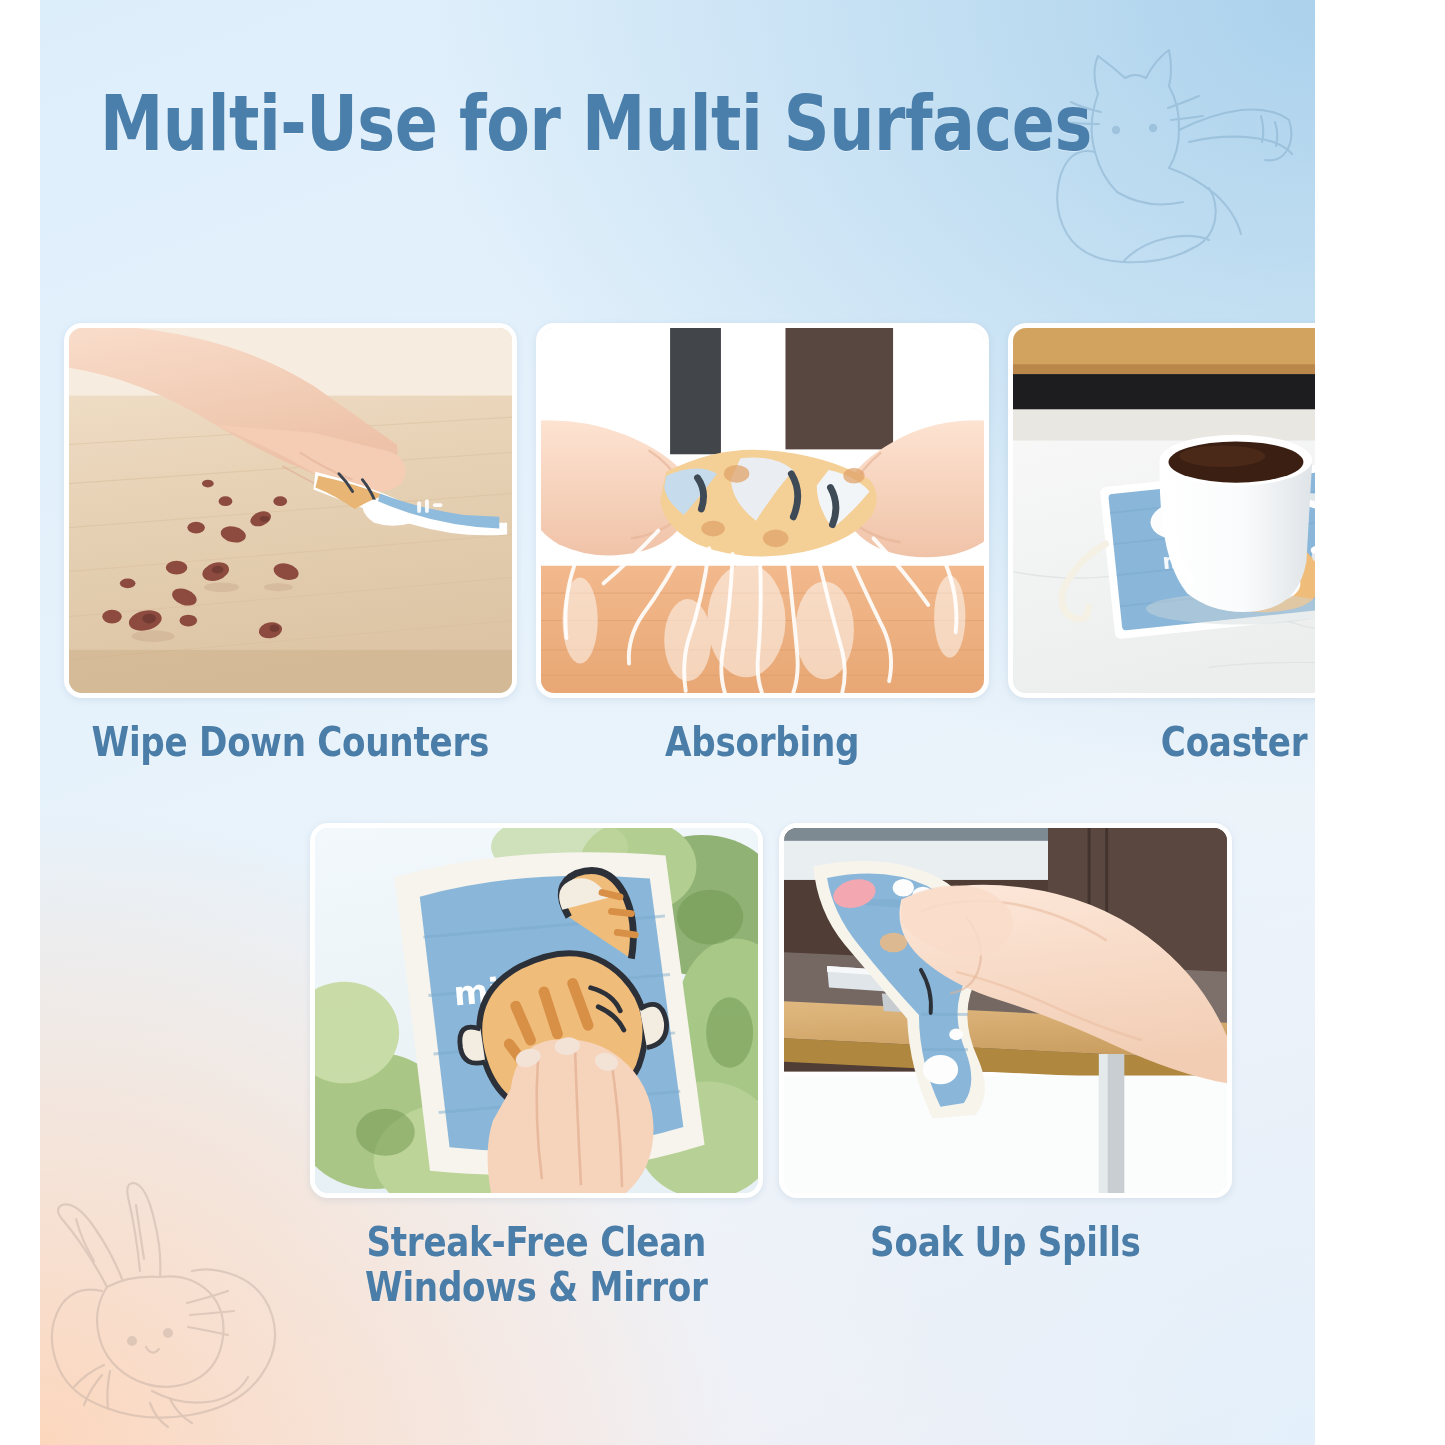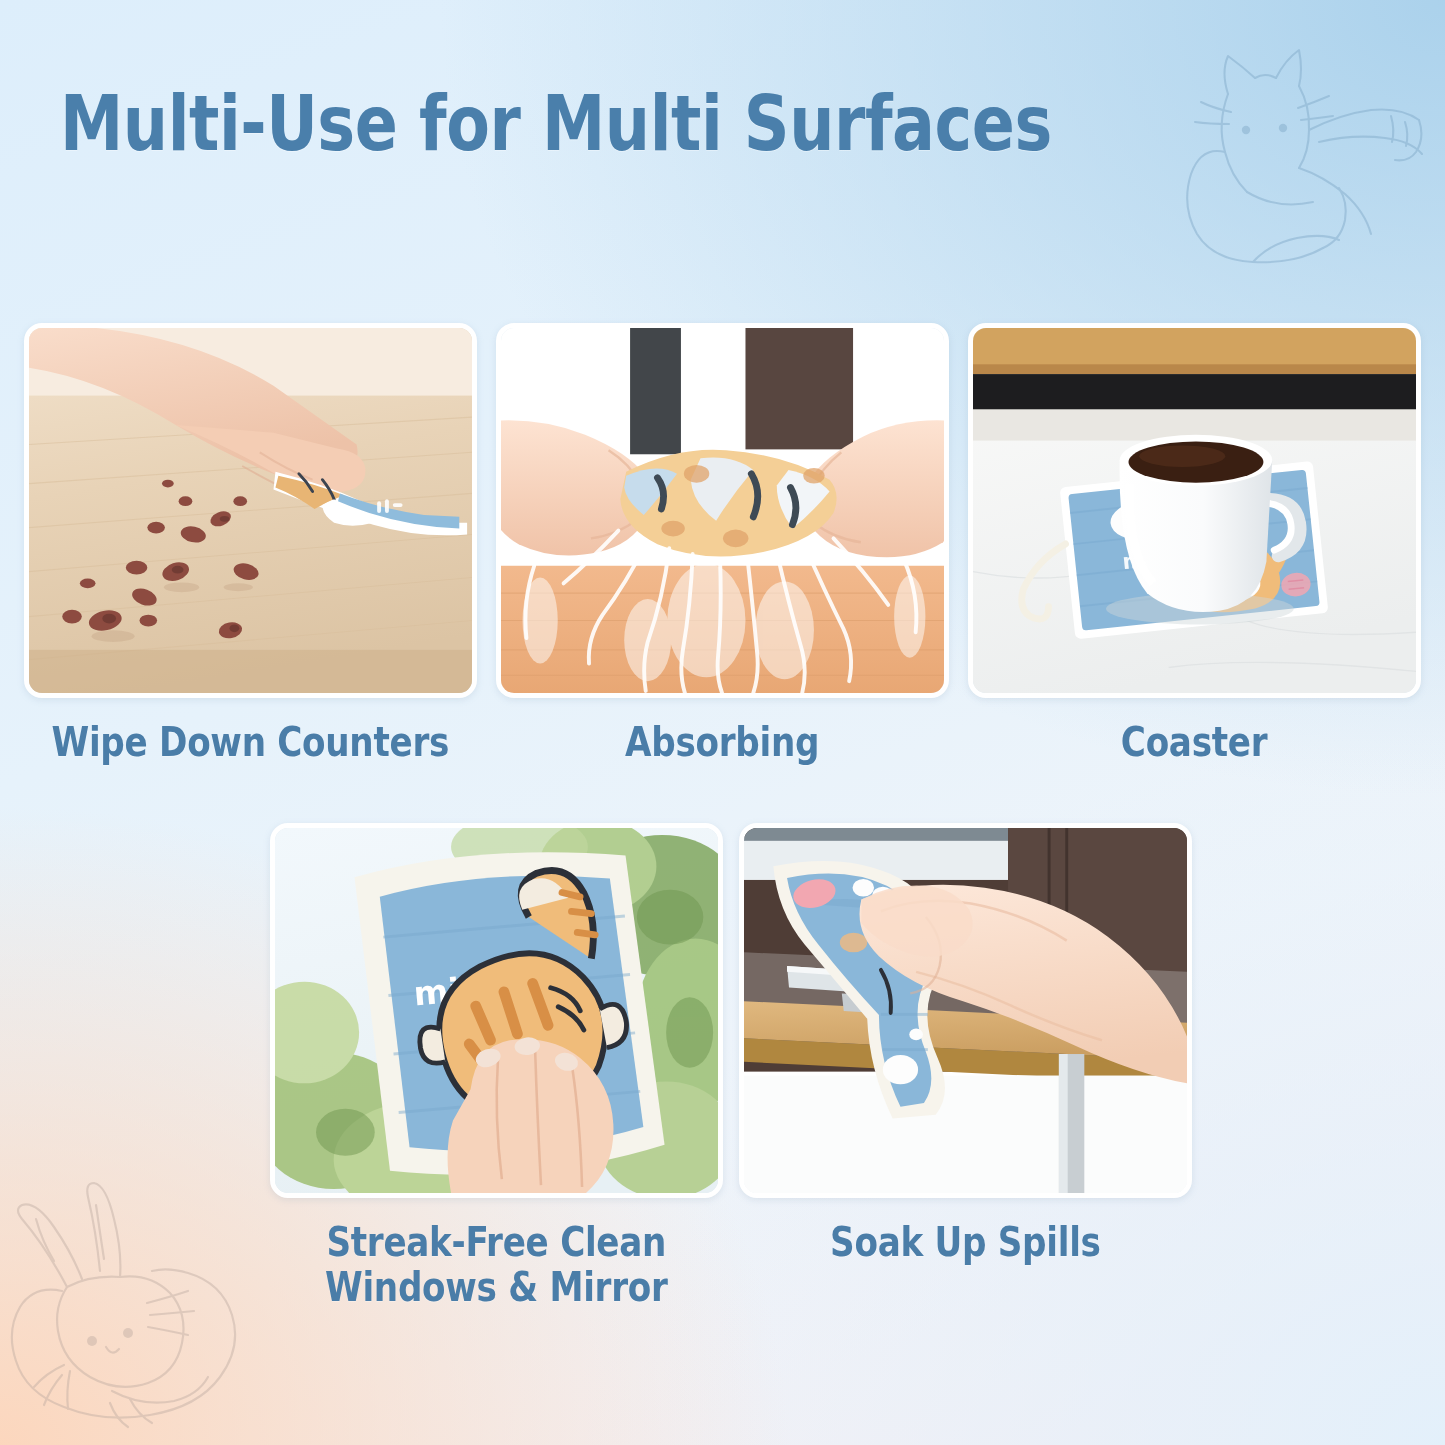--- a/index.html
+++ b/index.html
@@ -6,27 +6,28 @@
 
   html, body {
     width:1445px; height:1445px;
     font-family:"Liberation Sans", sans-serif;
     overflow:hidden;
   }
 
   
   .page {
     position:relative;
-    width:1445px; height:1445px;
+    width:1275px; height:1445px;
     background:
       radial-gradient(120% 95% at 100% 0%,  rgba(168,208,235,0.95) 0%, rgba(168,208,235,0.0) 58%),
       radial-gradient(105% 85% at 0% 100%, rgba(252,214,188,0.98) 0%, rgba(252,214,188,0.0) 52%),
       radial-gradient(110% 90% at 100% 100%, rgba(226,240,251,0.95) 0%, rgba(226,240,251,0.0) 55%),
       linear-gradient(160deg, #ddeefb 0%, #e6f2fb 40%, #eef4fa 70%, #f6eef2 100%);
     overflow:hidden;
+    margin-left:40px;
   }
 
   
   .deco { position:absolute; pointer-events:none; }
   .deco-cat  { top:34px;  right:22px;  width:250px; height:230px; opacity:.42; }
   .deco-bunny{ bottom:0px; left:-8px;  width:300px; height:270px; opacity:.40; }
   .deco svg { width:100%; height:100%; display:block; }
 
   
   .title {

